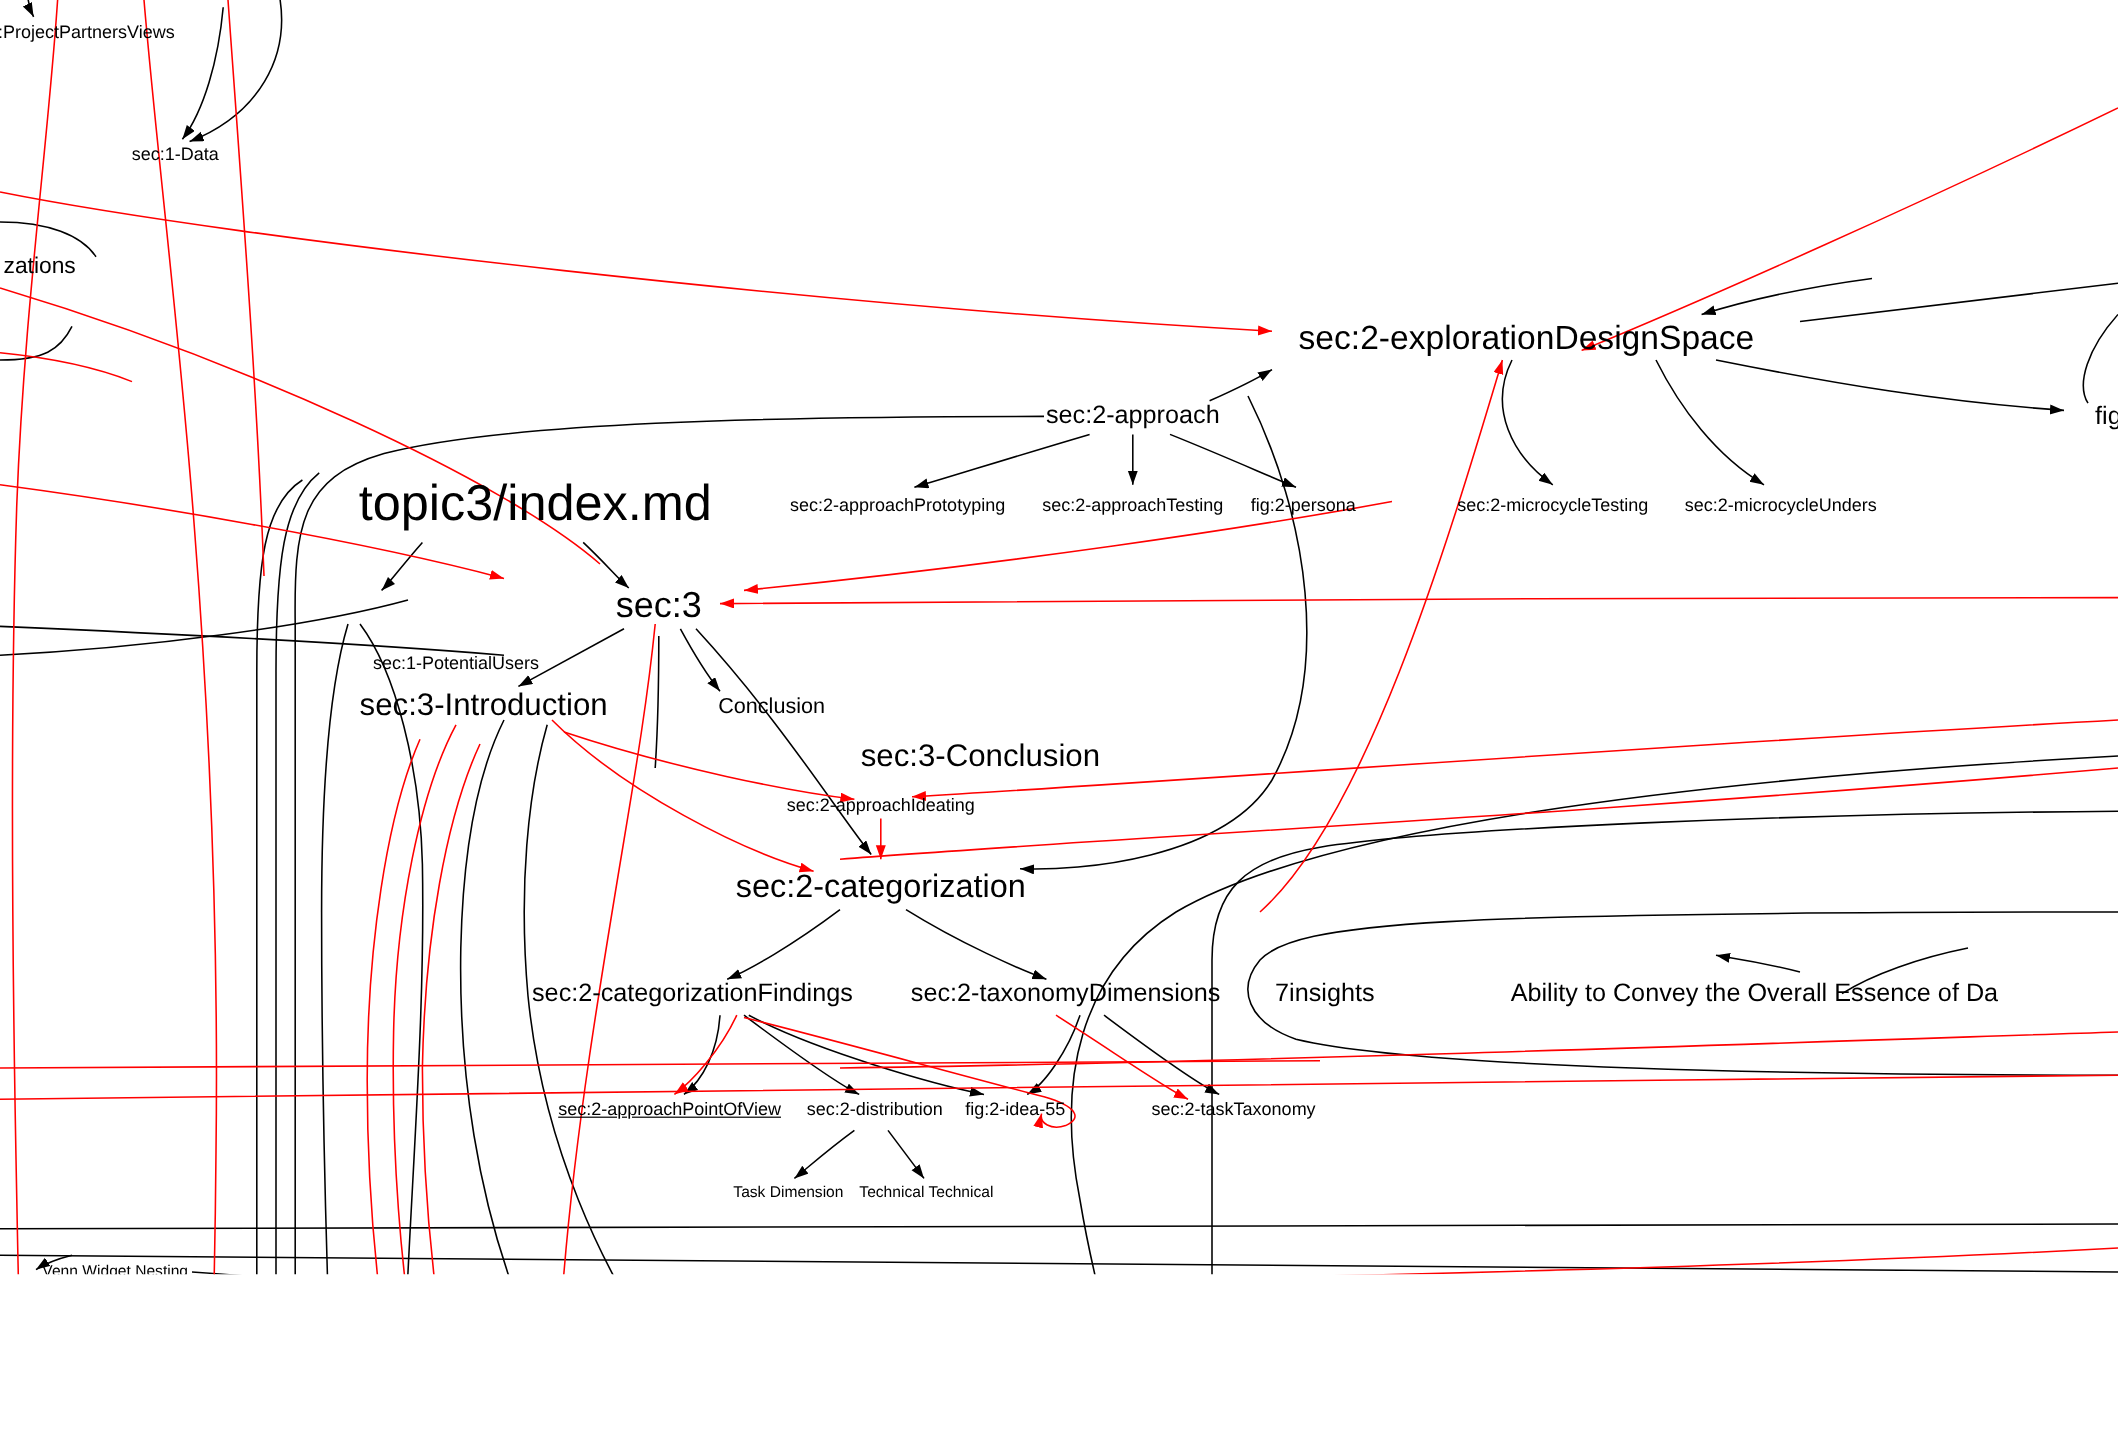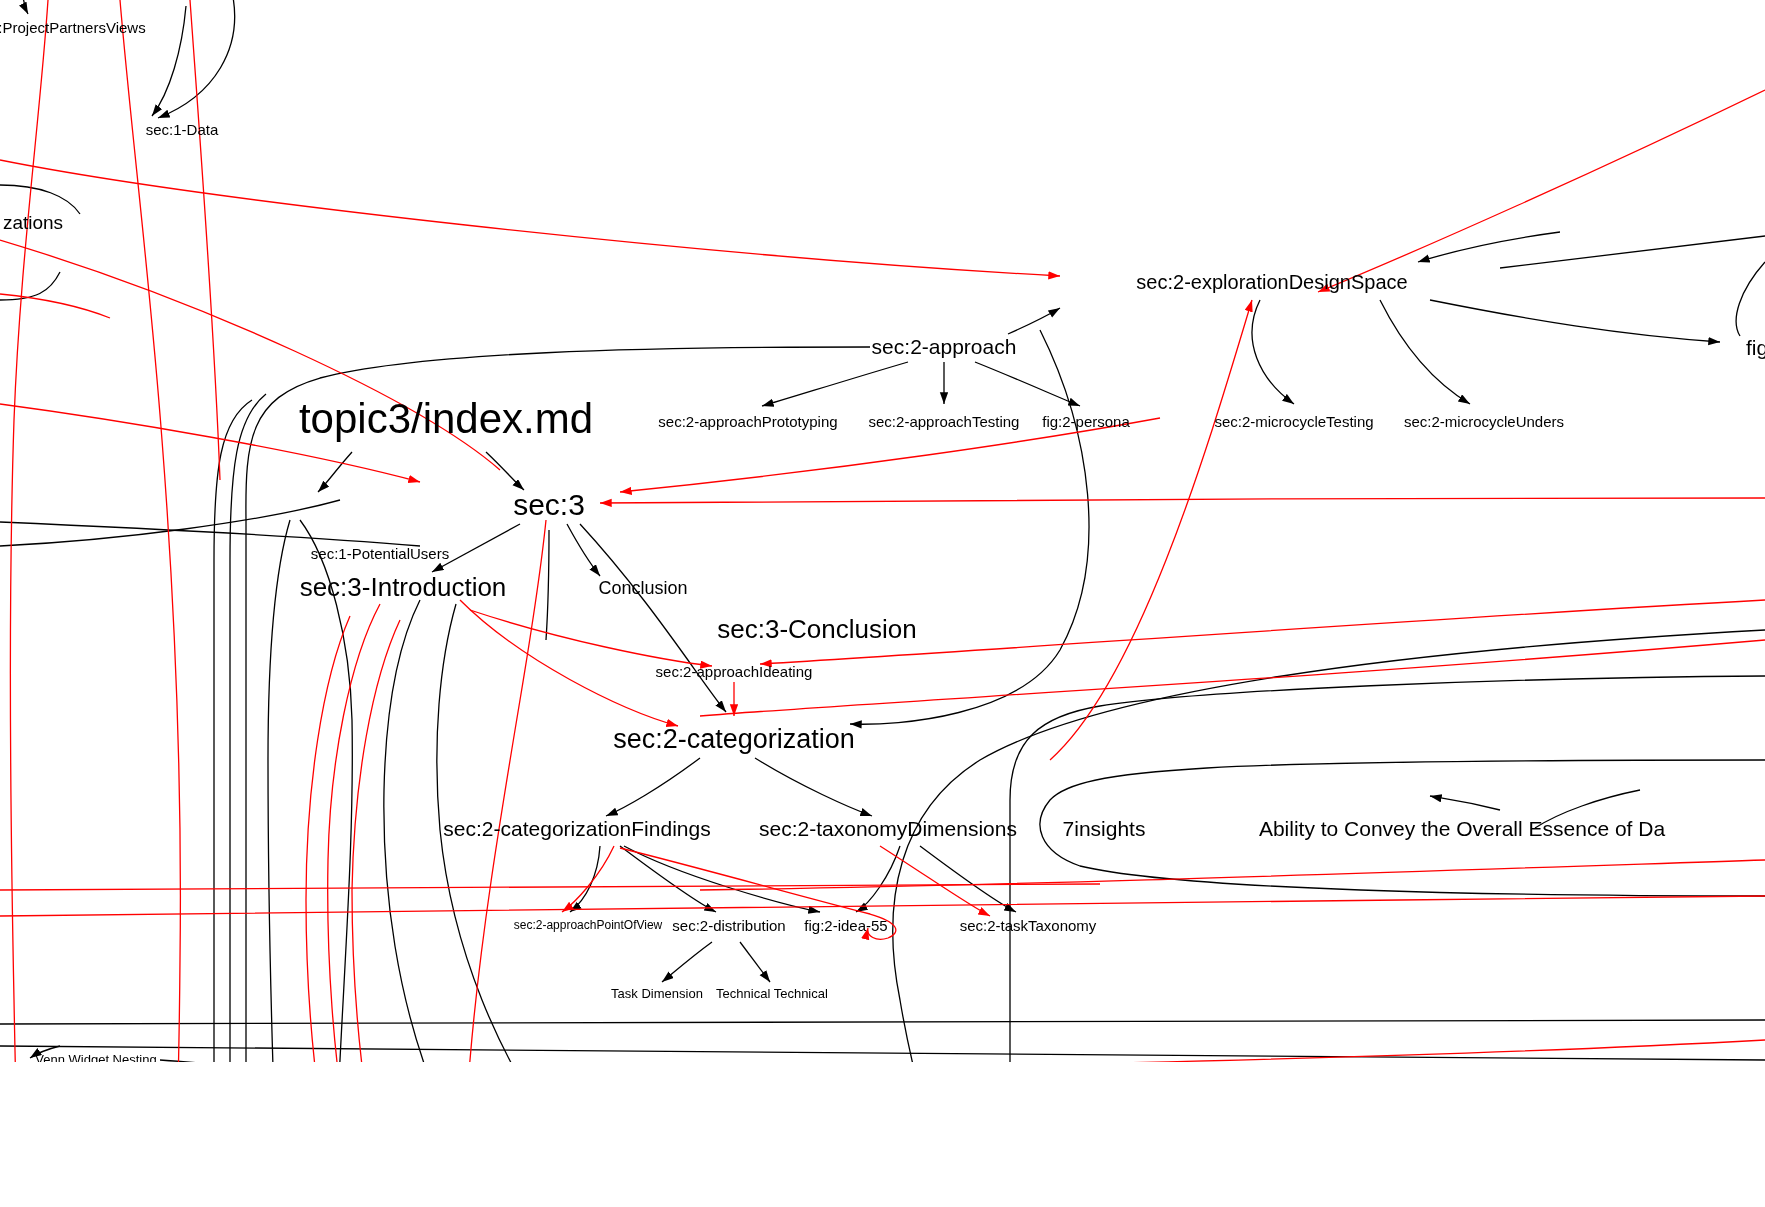--- a/index.html
+++ b/index.html
@@ -159,43 +159,43 @@
       <path d="M0,916 C400,912 900,906 1400,900 C1560,898 1680,896 1765,896"></path>
       <path d="M0,890 C300,890 700,888 1100,884"></path>
       <path d="M1765,860 C1400,872 1000,886 700,890"></path>
       <path d="M1765,1040 C1400,1060 800,1072 400,1072 C260,1072 120,1070 0,1066"></path>
       <path d="M240,1110 C400,1130 600,1150 800,1164"></path>
       <path d="M440,1140 C520,1180 560,1196 580,1207"></path>
     </g>
   </svg>
 
   <div class="node" style="left:72px;  top:27px;   font-size:15px;">:ProjectPartnersViews</div>
-  <div class="node" style="left:146px; top:129px;  font-size:15px;margin-left:36px;">sec:1-Data</div>
+  <div class="node" style="left:146px; top:129px;  font-size:15px;">sec:1-Data</div>
   <div class="node" style="left:33px;  top:222px;  font-size:19px;">zations</div>
-  <div class="node" style="left:1272px;top:282px;  font-size:20px;">sec:2-explorationDesignSpace</div>
+  <div class="node" style="left:1272px;top:282px;  font-size:28px;">sec:2-explorationDesignSpace</div>
   <div class="node" style="left:944px; top:346px;  font-size:21px;">sec:2-approach</div>
   <div class="node" style="left:1757px;top:347px;  font-size:21px;">fig</div>
   <div class="node" style="left:446px; top:419px;  font-size:42px;">topic3/index.md</div>
   <div class="node" style="left:748px; top:421px;  font-size:15px;">sec:2-approachPrototyping</div>
   <div class="node" style="left:944px; top:421px;  font-size:15px;">sec:2-approachTesting</div>
   <div class="node" style="left:1086px;top:421px;  font-size:15px;">fig:2-persona</div>
   <div class="node" style="left:1294px;top:421px;  font-size:15px;">sec:2-microcycleTesting</div>
   <div class="node" style="left:1484px;top:421px;  font-size:15px;">sec:2-microcycleUnders</div>
   <div class="node" style="left:380px; top:505px;  font-size:15px;margin-top:48px;">sec:1-PotentialUsers</div>
   <div class="node" style="left:549px; top:505px;  font-size:30px;">sec:3</div>
   <div class="node" style="left:403px; top:587px;  font-size:26px;">sec:3-Introduction</div>
   <div class="node" style="left:643px; top:588px;  font-size:18px;">Conclusion</div>
   <div class="node" style="left:817px; top:587px;  font-size:26px;margin-top:42px;">sec:3-Conclusion</div>
   <div class="node" style="left:734px; top:671px;  font-size:15px;">sec:2-approachIdeating</div>
   <div class="node" style="left:734px; top:739px;  font-size:27px;">sec:2-categorization</div>
   <div class="node" style="left:577px; top:828px;  font-size:21px;">sec:2-categorizationFindings</div>
   <div class="node" style="left:888px; top:828px;  font-size:21px;">sec:2-taxonomyDimensions</div>
   <div class="node" style="left:1104px;top:828px;  font-size:21px;">7insights</div>
   <div class="node" style="left:1462px;top:828px;  font-size:21px;text-align:right;">Ability to Convey the Overall Essence of Da</div>
-  <div class="node" style="left:588px; top:925px;  font-size:12px;">sec:2-approachPointOfView</div>
+  <div class="node" style="left:558px; top:925px;  font-size:15px;text-decoration:underline;">sec:2-approachPointOfView</div>
   <div class="node" style="left:729px; top:925px;  font-size:15px;">sec:2-distribution</div>
   <div class="node" style="left:846px; top:925px;  font-size:15px;">fig:2-idea-55</div>
   <div class="node" style="left:1028px;top:925px;  font-size:15px;">sec:2-taskTaxonomy</div>
   <div class="node" style="left:657px; top:993px;  font-size:13px;">Task Dimension</div>
   <div class="node" style="left:772px; top:993px;  font-size:13px;">Technical Technical</div>
   <div class="node" style="left:96px;  top:1059px; font-size:13px;">Venn Widget Nesting</div>
 
 </div>
 
 </body></html>

